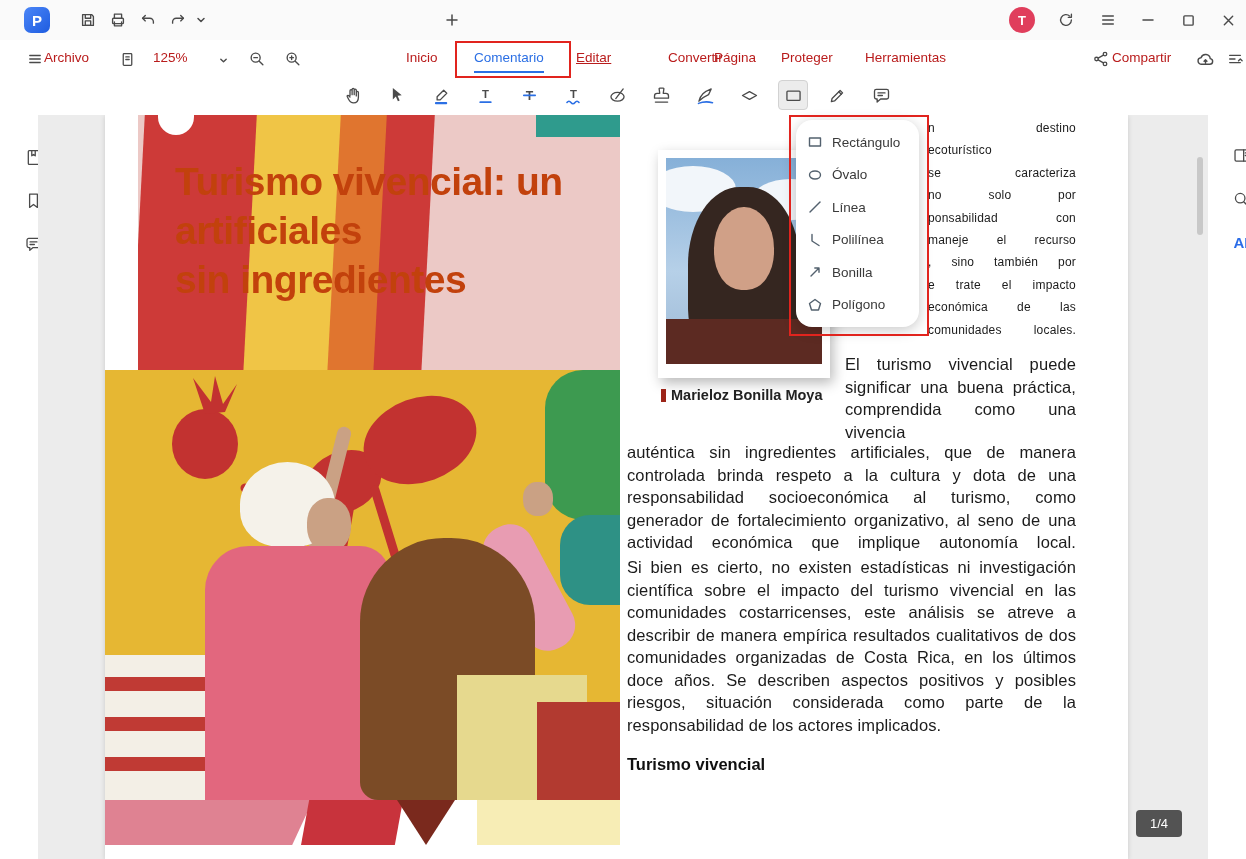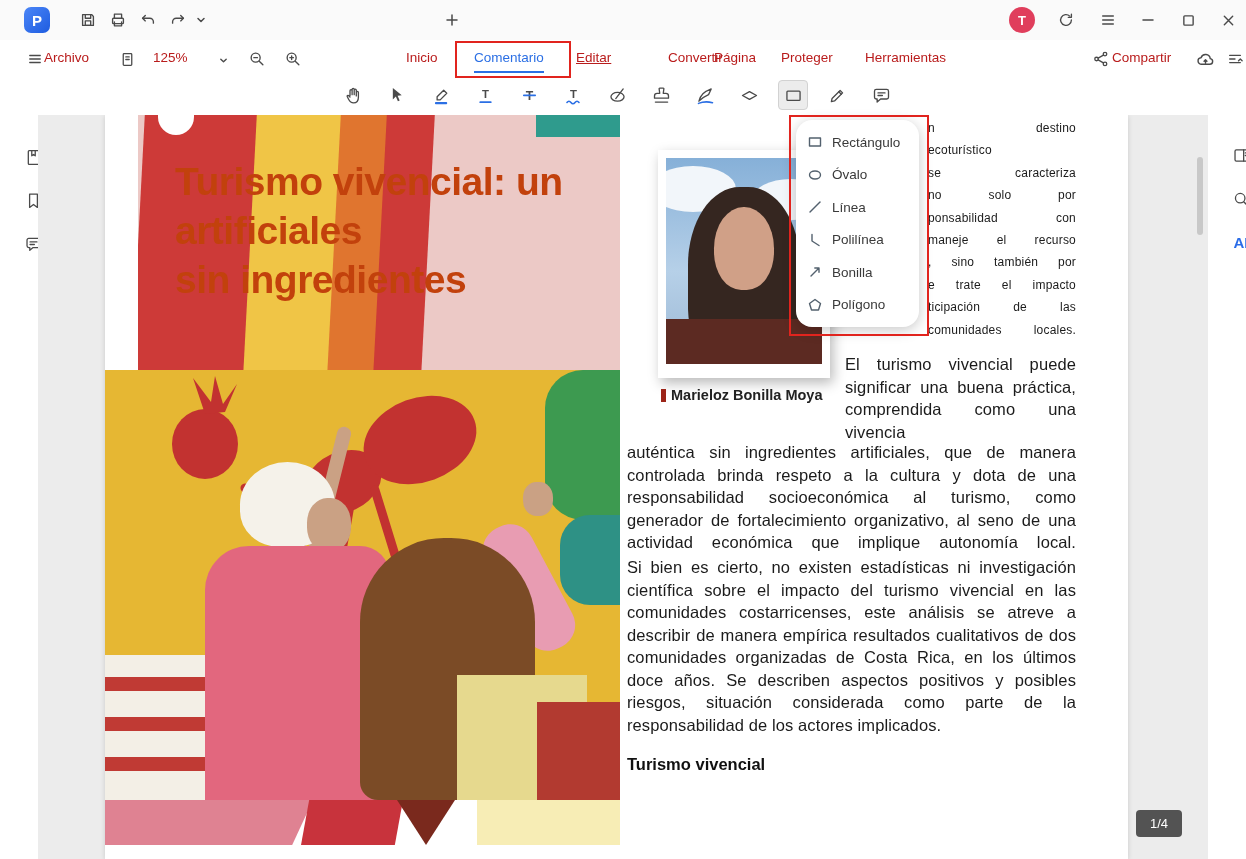--- a/index.html
+++ b/index.html
@@ -432,21 +432,21 @@
 
       <div class="frag">
         <div class="fragline">n destino</div>
         <div class="fragline">ecoturístico</div>
         <div class="fragline">se caracteriza</div>
         <div class="fragline">no solo por</div>
         <div class="fragline">ponsabilidad con</div>
         <div class="fragline">maneje el recurso</div>
         <div class="fragline">, sino también por</div>
         <div class="fragline">e trate el impacto</div>
-        <div class="fragline">ticipación de las</div>
+        <div class="fragline">económica de las</div>
         <div class="fragline">comunidades locales.</div>
       </div>
 
       <div class="bodytext jlast pnarrow">El turismo vivencial puede significar una buena práctica, comprendida como una vivencia</div>
       <div class="bodytext jlast pwide">auténtica sin ingredientes artificiales, que de manera controlada brinda respeto a la cultura y dota de una responsabilidad socioeconómica al turismo, como generador de fortalecimiento organizativo, al seno de una actividad económica que implique autonomía local.</div>
       <div class="bodytext p2">Si bien es cierto, no existen estadísticas ni investigación científica sobre el impacto del turismo vivencial en las comunidades costarricenses, este análisis se atreve a describir de manera empírica resultados cualitativos de dos comunidades organizadas de Costa Rica, en los últimos doce años. Se describen aspectos positivos y posibles riesgos, situación considerada como parte de la responsabilidad de los actores implicados.</div>
       <div class="phead">Turismo vivencial</div>
     </div>
 
     <div class="scrollthumb"></div>

